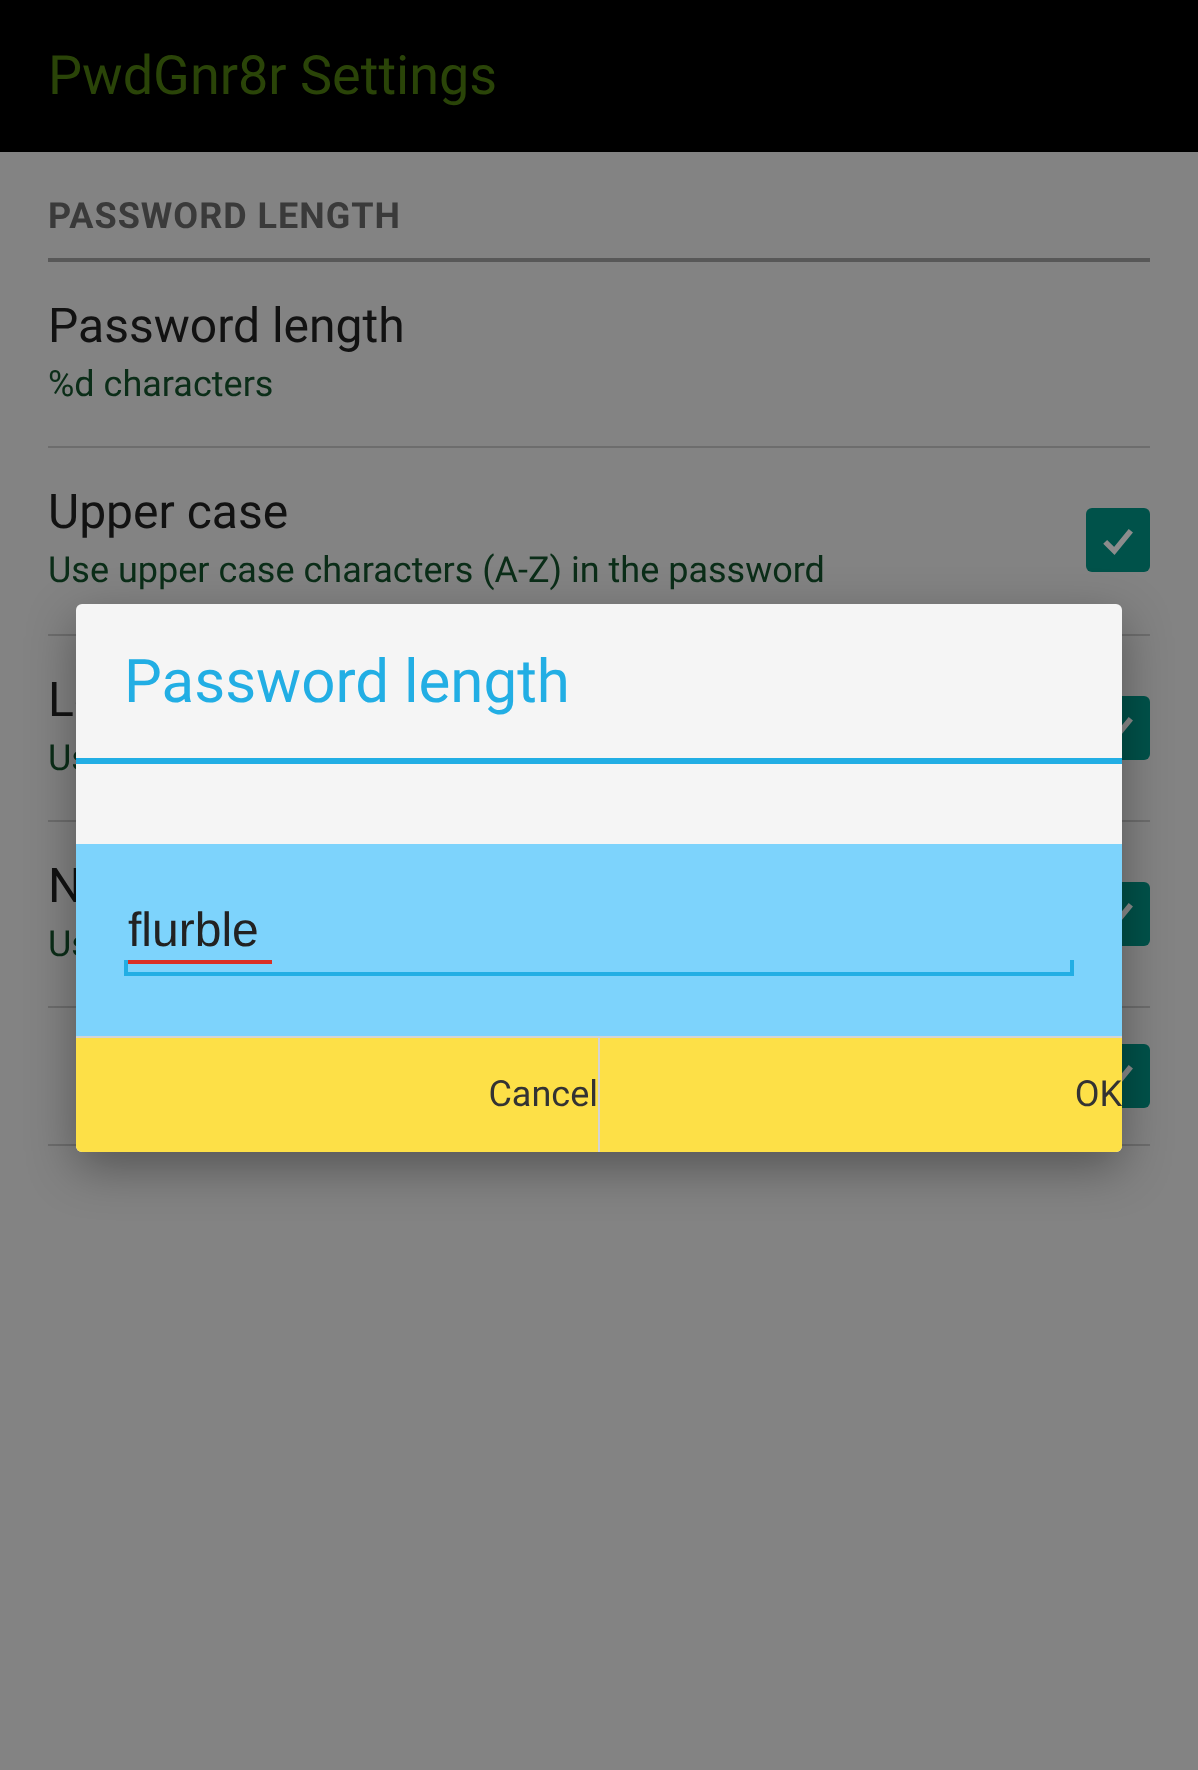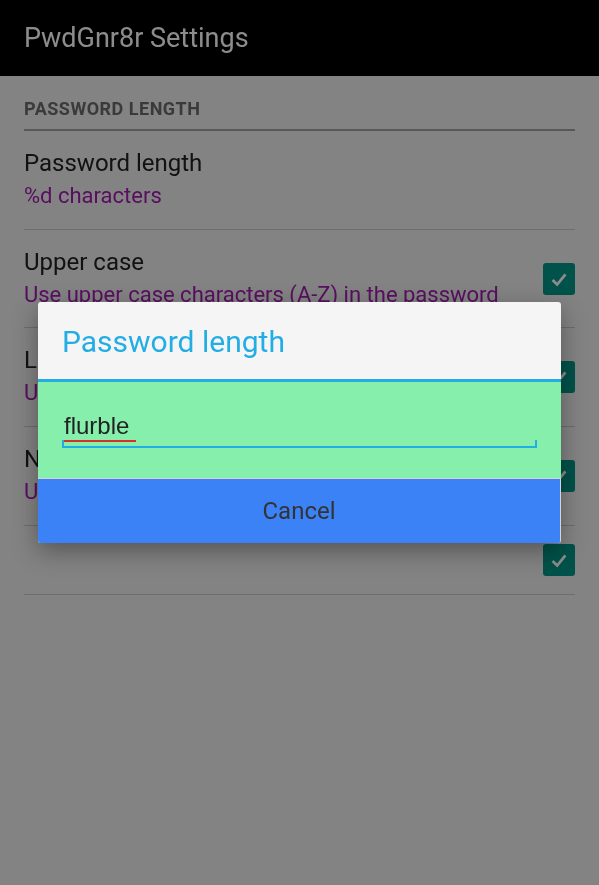--- a/index.html
+++ b/index.html
@@ -6,21 +6,21 @@
     body {
       width: 599px;
       height: 885px;
       font-family: Roboto, Arial, sans-serif;
       background: #eeeeee;
       position: relative;
       overflow: hidden;
     }
     .action-bar {
       background: #000000;
-      color: #ffffff;
+      color: #4d7c0f;
       padding: 22px 24px;
       font-size: 27px;
       font-weight: 400;
     }
     .content {
       padding: 0 24px;
     }
     .section-header {
       color: #6b6b6b;
       font-size: 18px;
@@ -38,22 +38,22 @@
     }
     .setting-text {
       flex: 1;
     }
     .setting-title {
       font-size: 24px;
       color: #222222;
       margin-bottom: 4px;
     }
     .setting-subtitle {
-      font-size: 22px;
-      color: #a21caf;
+      font-size: 18px;
+      color: #14532d;
       line-height: 1.35;
     }
     .checkbox {
       width: 32px;
       height: 32px;
       background: #009688;
       border-radius: 3px;
       display: flex;
       align-items: center;
       justify-content: center;
@@ -86,21 +86,22 @@
       padding: 22px 24px 20px 24px;
       border-bottom: 3px solid #22aee4;
     }
     .dialog-title {
       color: #22aee4;
       font-size: 30px;
       font-weight: 400;
     }
     .dialog-body {
       padding: 24px 24px 30px 24px;
-      background: #86efac;
+      background: #7dd3fc;
+      margin-top: 40px;
     }
     .text-input {
       width: 100%;
       border: none;
       border-bottom: 2px solid #22aee4;
       font-size: 24px;
       color: #222222;
       padding: 6px 2px;
       outline: none;
       background: transparent;
@@ -126,25 +127,25 @@
       width: 72px;
       height: 2px;
       background-image: linear-gradient(90deg, #d93025 0, #d93025 100%);
     }
     .dialog-buttons {
       display: flex;
       border-top: 1px solid #d4d4d4;
     }
     .dialog-btn {
       flex: 1;
-      text-align: center;
+      text-align: right;
       padding: 18px 0;
-      font-size: 24px;
+      font-size: 18px;
       color: #333333;
-      background: #3b82f6;
+      background: #fde047;
       cursor: pointer;
     }
     .dialog-btn:first-child {
       border-right: 1px solid #d4d4d4;
     }
   </style>
 </head>
 <body>
 
 <div class="action-bar">
@@ -215,14 +216,15 @@
     <div class="dialog-title">Password length</div>
   </div>
   <div class="dialog-body">
     <div class="input-wrap">
       <input class="text-input" type="text" value="flurble" style="">
       <div class="spellcheck-underline"></div>
     </div>
   </div>
   <div class="dialog-buttons">
     <div class="dialog-btn">Cancel</div>
+    <div class="dialog-btn">OK</div>
   </div>
 </div>
 
 </body></html>

